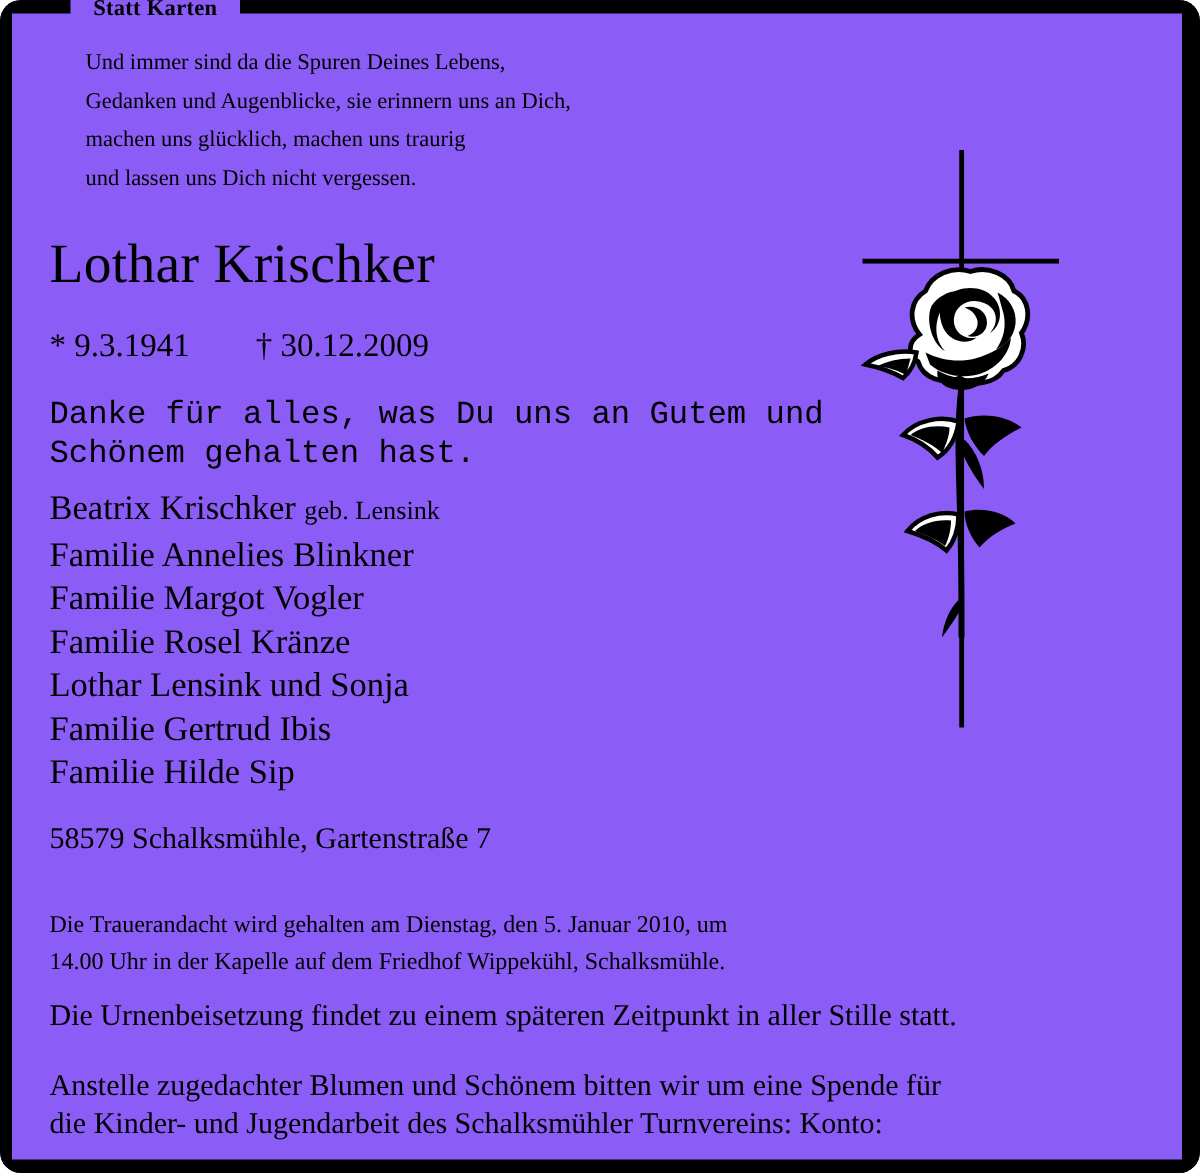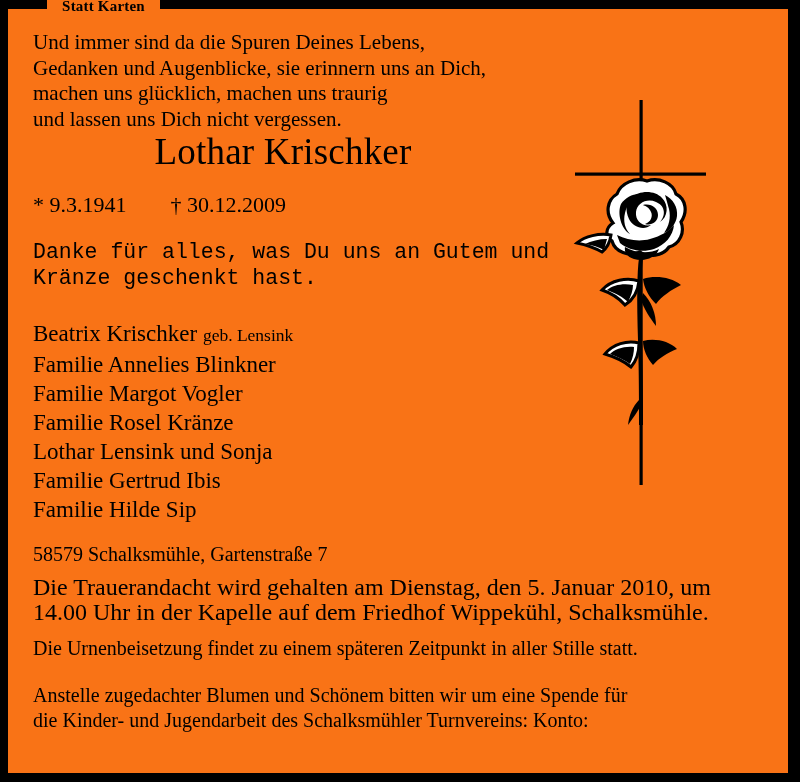--- a/index.html
+++ b/index.html
@@ -4,24 +4,25 @@
 <style>
   html, body {
     margin: 0;
     padding: 0;
     background: #ffffff;
   }
   #notice {
     position: relative;
     width: 800px;
     height: 782px;
-    background: #f97316;
+    background: #8b5cf6;
     overflow: hidden;
     font-family: "Liberation Serif", "DejaVu Serif", serif;
     color: #000000;
+    border-radius: 14px;
     -webkit-font-smoothing: antialiased;
   }
 
   
   .border-left {
     position: absolute;
     left: 0; top: 0;
     width: 8px; height: 782px;
     background: #000000;
   }
@@ -66,71 +67,72 @@
 
   
   .content {
     position: absolute;
     left: 33px;
     top: 30px;
     width: 500px;
   }
 
   .poem {
-    font-size: 21px;
+    font-size: 15px;
     line-height: 25.5px;
     white-space: nowrap;
+    margin-left: 24px;
   }
 
   .deceased-name {
+    margin-top: 25px;
     font-size: 37px;
     line-height: 40px;
     white-space: nowrap;
     letter-spacing: 0.2px;
-    text-align: center;
   }
 
   .dates {
     margin-top: 20px;
     font-size: 22px;
     line-height: 26px;
     white-space: nowrap;
   }
   .dates .birth { margin-right: 44px; }
 
   .thanks {
     margin-top: 22px;
     font-size: 21.5px;
     line-height: 25.5px;
     white-space: nowrap;
     font-family: Liberation Mono, monospace;
   }
 
   .mourners {
-    margin-top: 28px;
+    margin-top: 8px;
   }
   .mourner {
     font-size: 23px;
     line-height: 29px;
     white-space: nowrap;
   }
   .mourner .nee {
     font-size: 17.5px;
   }
 
   .address {
     margin-top: 18px;
     font-size: 20px;
     line-height: 24px;
     white-space: nowrap;
   }
 
   .service {
-    margin-top: 9px;
-    font-size: 24px;
+    margin-top: 33px;
+    font-size: 16px;
     line-height: 25px;
     white-space: nowrap;
   }
   .service-second {
     margin-top: 11px;
     font-size: 20px;
     line-height: 25px;
     white-space: nowrap;
   }
 
@@ -173,21 +175,21 @@
     </div>
 
     <div class="deceased-name">Lothar Krischker</div>
 
     <div class="dates">
       <span class="birth">* 9.3.1941</span><span class="death">† 30.12.2009</span>
     </div>
 
     <div class="thanks">
       <div>Danke für alles, was Du uns an Gutem und</div>
-      <div>Kränze geschenkt hast.</div>
+      <div>Schönem gehalten hast.</div>
     </div>
 
     <div class="mourners">
       <div class="mourner"><span>Beatrix Krischker</span> <span class="nee">geb. Lensink</span></div>
       <div class="mourner"><span>Familie Annelies Blinkner</span></div>
       <div class="mourner"><span>Familie Margot Vogler</span></div>
       <div class="mourner"><span>Familie Rosel Kränze</span></div>
       <div class="mourner"><span>Lothar Lensink und Sonja</span></div>
       <div class="mourner"><span>Familie Gertrud Ibis</span></div>
       <div class="mourner"><span>Familie Hilde Sip</span></div>

